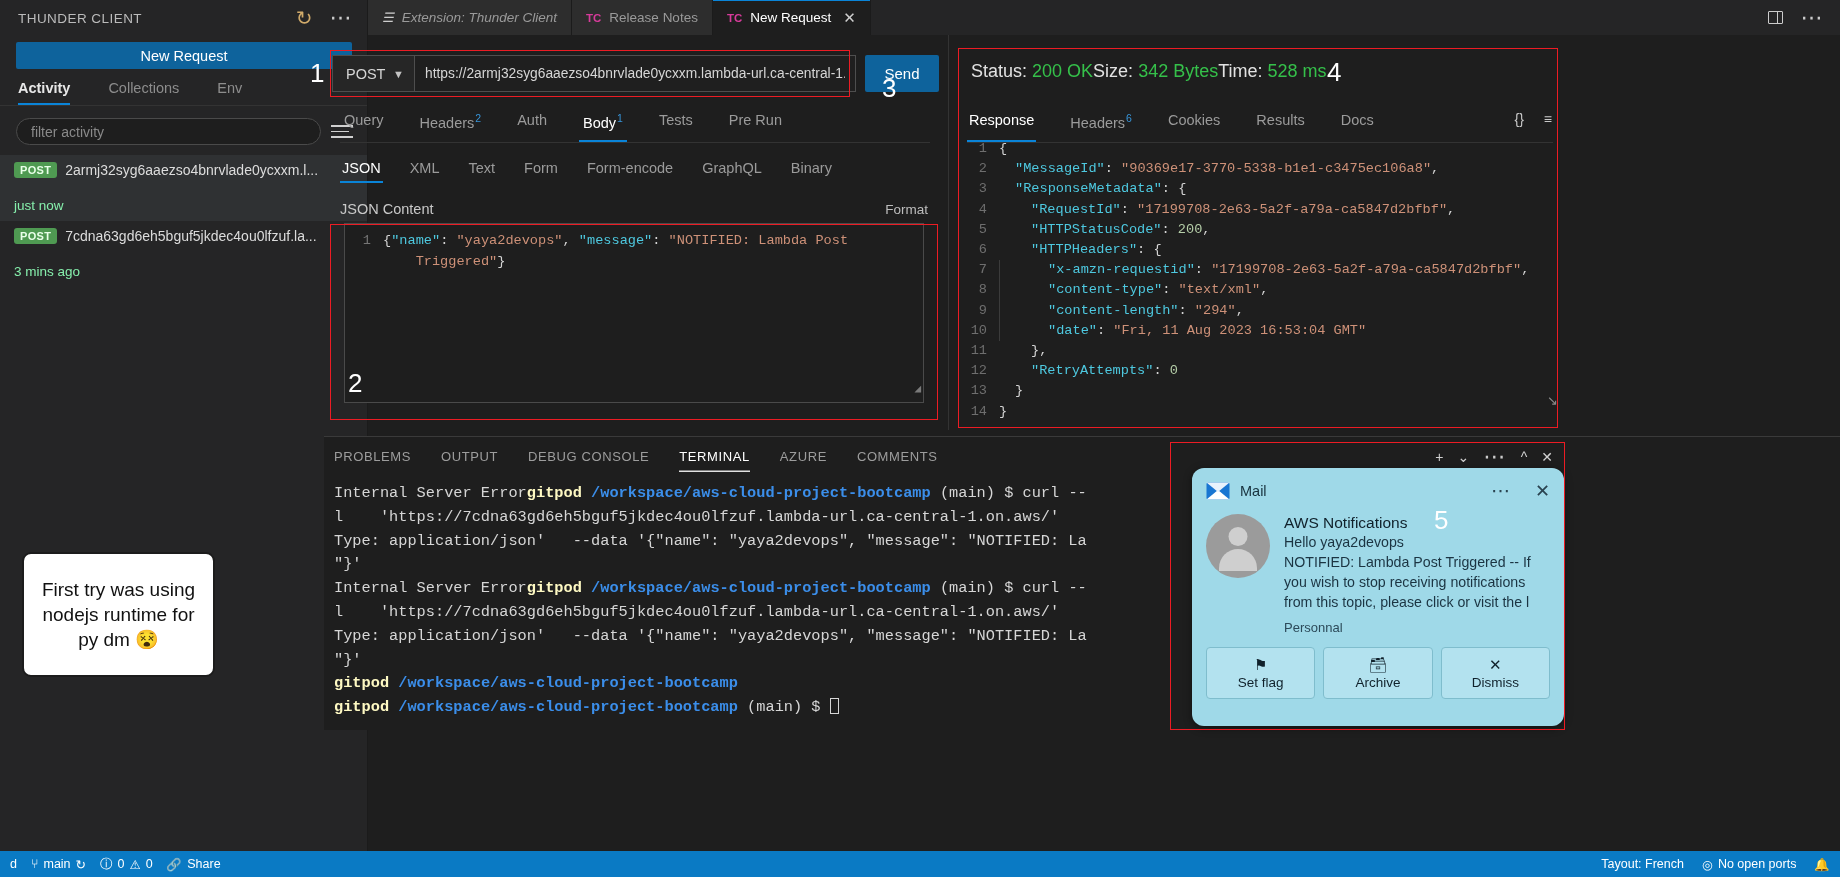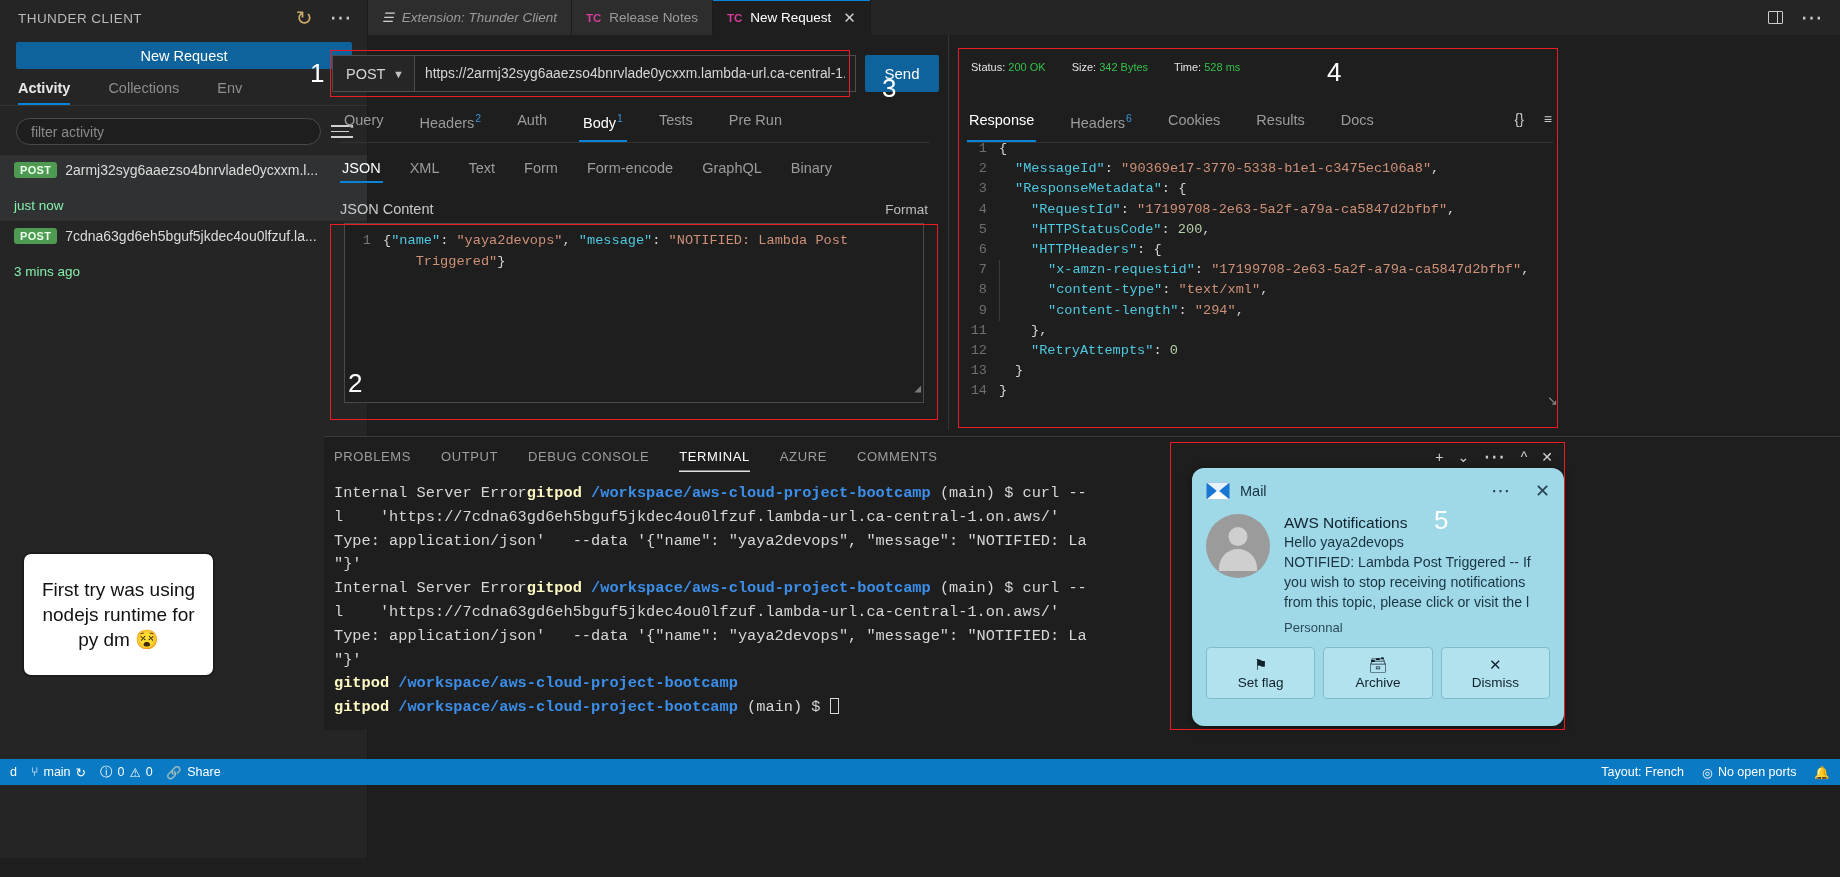--- a/index.html
+++ b/index.html
@@ -2,21 +2,21 @@
 <html><head>
 <meta charset="utf-8">
 <style>
   * { box-sizing: border-box; margin: 0; padding: 0; }
   html, body {
     width: 1840px; height: 877px;
     background: #1e1e1e;
     font-family: "Liberation Sans", sans-serif;
     overflow: hidden;
   }
-  .app { position: relative; width: 1840px; height: 785px; background: #1e1e1e; }
+  .app { position: relative; width: 1840px; height: 877px; background: #1e1e1e; }
 
   
   .sidebar {
     position: absolute; left: 0; top: 0; width: 368px; height: 858px;
     background: #252526; border-right: 1px solid #1b1b1b;
   }
   .sb-head {
     display: flex; align-items: center; height: 36px; padding: 0 14px 0 18px;
   }
   .sb-title { font-size: 13.5px; letter-spacing: .45px; color: #bbbbbb; flex: 1; }
@@ -125,22 +125,22 @@
   .resize-grip { position: absolute; right: 2px; bottom: 2px; color: #7a7a7a; font-size: 11px; }
 
   
   .redbox { position: absolute; border: 1.6px solid #ec1c24; pointer-events: none; }
   .rednum { position: absolute; color: #ffffff; font-size: 26px;
             font-family: "Liberation Sans", sans-serif; }
 
   
   .respane { position: absolute; left: 948px; top: 35px; width: 616px; height: 395px;
              border-left: 1px solid #333; }
-  .resp-status { position: absolute; left: 22px; top: 26px; display: flex; gap: 26px;
-                 font-size: 11px; color: #e2e2e2; }
+  .resp-status { position: absolute; left: 22px; top: 26px; display: flex; 
+                 font-size: 18px; color: #e2e2e2; }
   .gval { color: #35c04a; }
   .resp-tabs { position: absolute; left: 18px; top: 72px; display: flex; gap: 32px;
                width: 586px; border-bottom: 1px solid #333; }
   .resp-tab { font-size: 14.5px; color: #9b9b9b; padding: 5px 2px 11px 2px; cursor: pointer; }
   .resp-tab.active { color: #ffffff; box-shadow: inset 0 -2px 0 #0a84d8; }
   .resp-right { position: absolute; right: 12px; top: 76px; display: flex; gap: 20px;
                 color: #c9c9c9; font-size: 14px; }
   .resp-code {
     position: absolute; left: 8px; top: 104px; width: 600px; height: 284px;
     font-family: "Liberation Mono", monospace; font-size: 13.6px; line-height: 20.2px;
@@ -384,20 +384,24 @@
           <span class="ln">7</span>
           <span class="ctext" style="padding-left: 48px; border-left: 1px solid rgb(59, 59, 59);"><span class="k">"x-amzn-requestid"</span><span class="p">: </span><span class="s">"17199708-2e63-5a2f-a79a-ca5847d2bfbf"</span><span class="p">,</span></span>
         </div>
         <div class="code-row">
           <span class="ln">8</span>
           <span class="ctext" style="padding-left: 48px; border-left: 1px solid rgb(59, 59, 59);"><span class="k">"content-type"</span><span class="p">: </span><span class="s">"text/xml"</span><span class="p">,</span></span>
         </div>
         <div class="code-row">
           <span class="ln">9</span>
           <span class="ctext" style="padding-left: 48px; border-left: 1px solid rgb(59, 59, 59);"><span class="k">"content-length"</span><span class="p">: </span><span class="s">"294"</span><span class="p">,</span></span>
+        </div>
+        <div class="code-row">
+          <span class="ln">10</span>
+          <span class="ctext" style="padding-left: 48px; border-left: 1px solid rgb(59, 59, 59);"><span class="k">"date"</span><span class="p">: </span><span class="s">"Fri, 11 Aug 2023 16:53:04 GMT"</span></span>
         </div>
         <div class="code-row">
           <span class="ln">11</span>
           <span class="ctext" style="padding-left: 32px;"><span class="p">},</span></span>
         </div>
         <div class="code-row">
           <span class="ln">12</span>
           <span class="ctext" style="padding-left: 32px;"><span class="k">"RetryAttempts"</span><span class="p">: </span><span class="n">0</span></span>
         </div>
         <div class="code-row">

